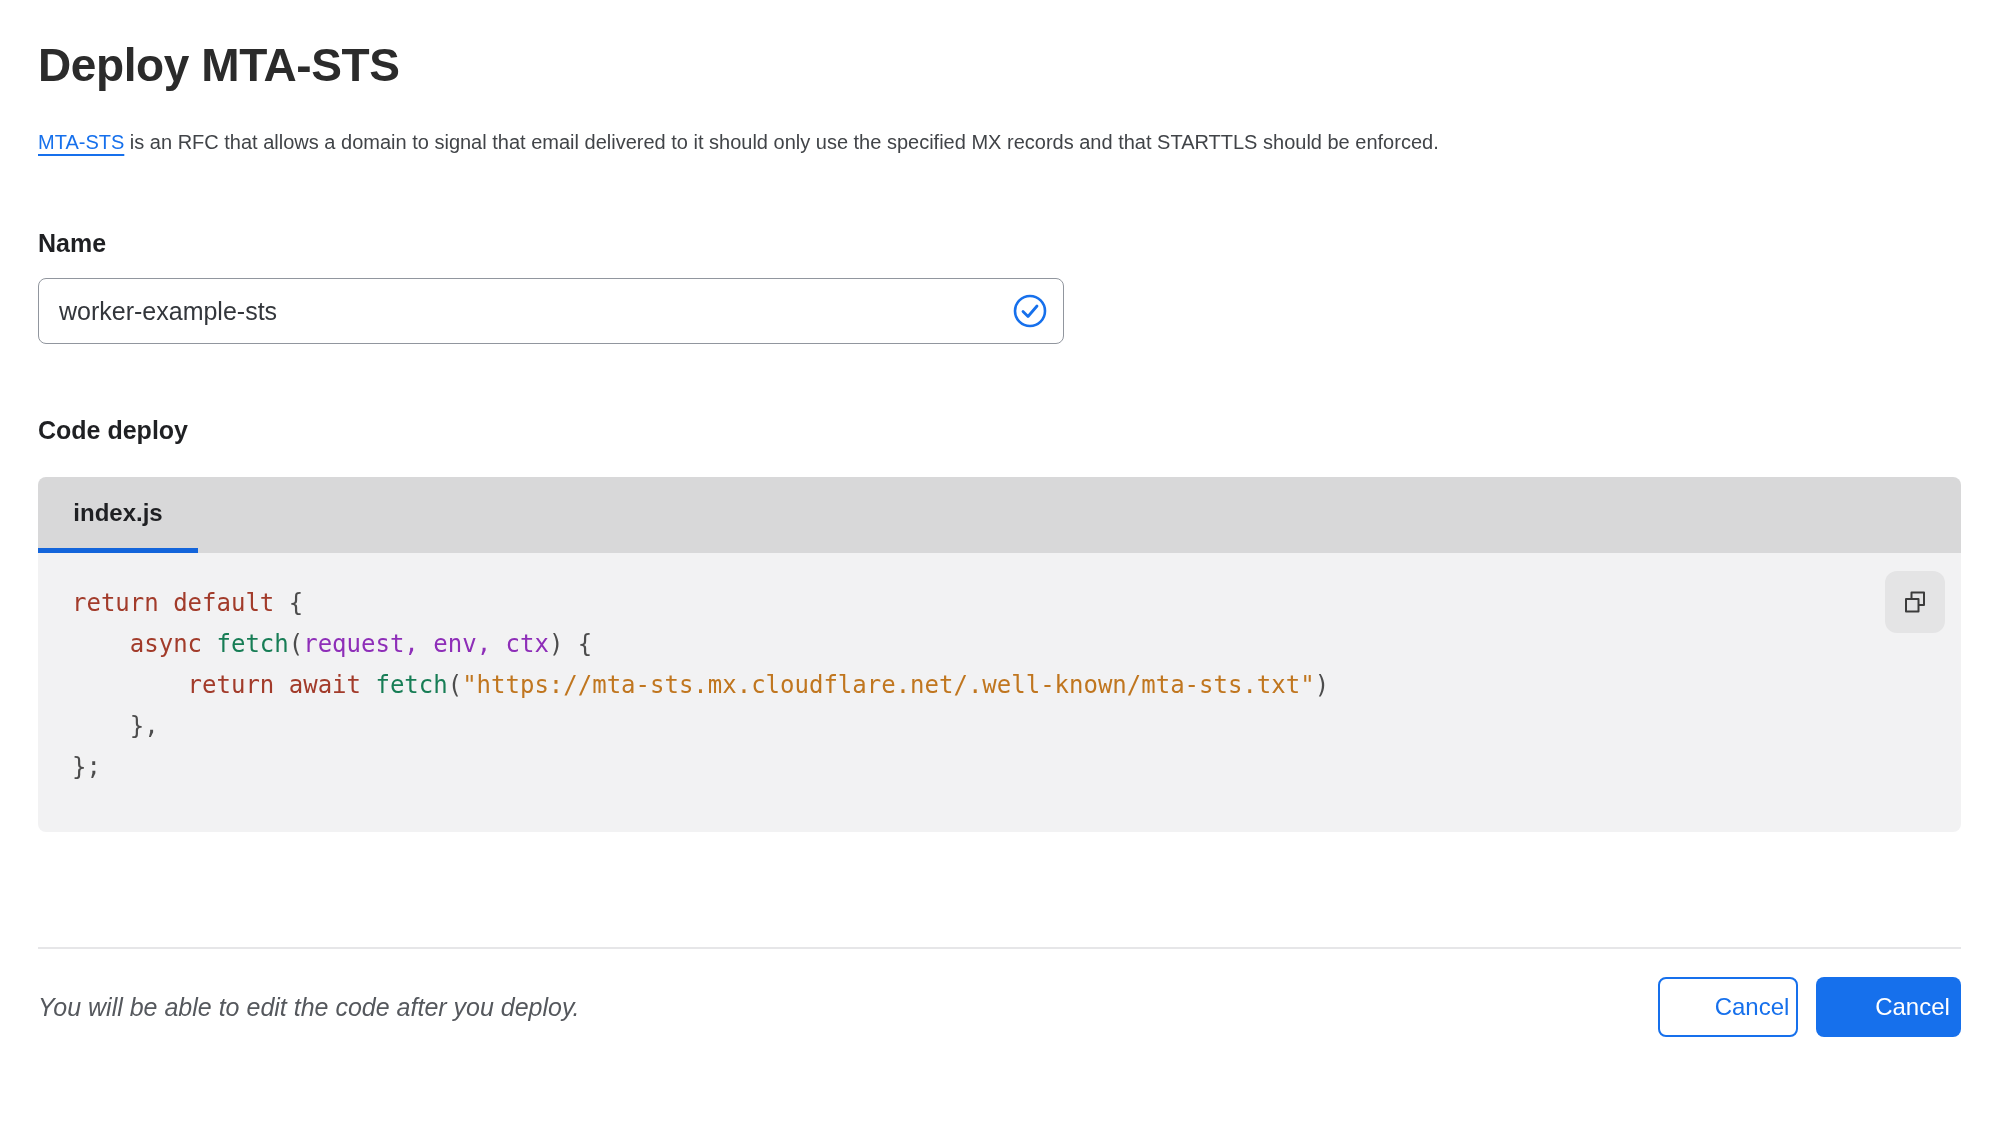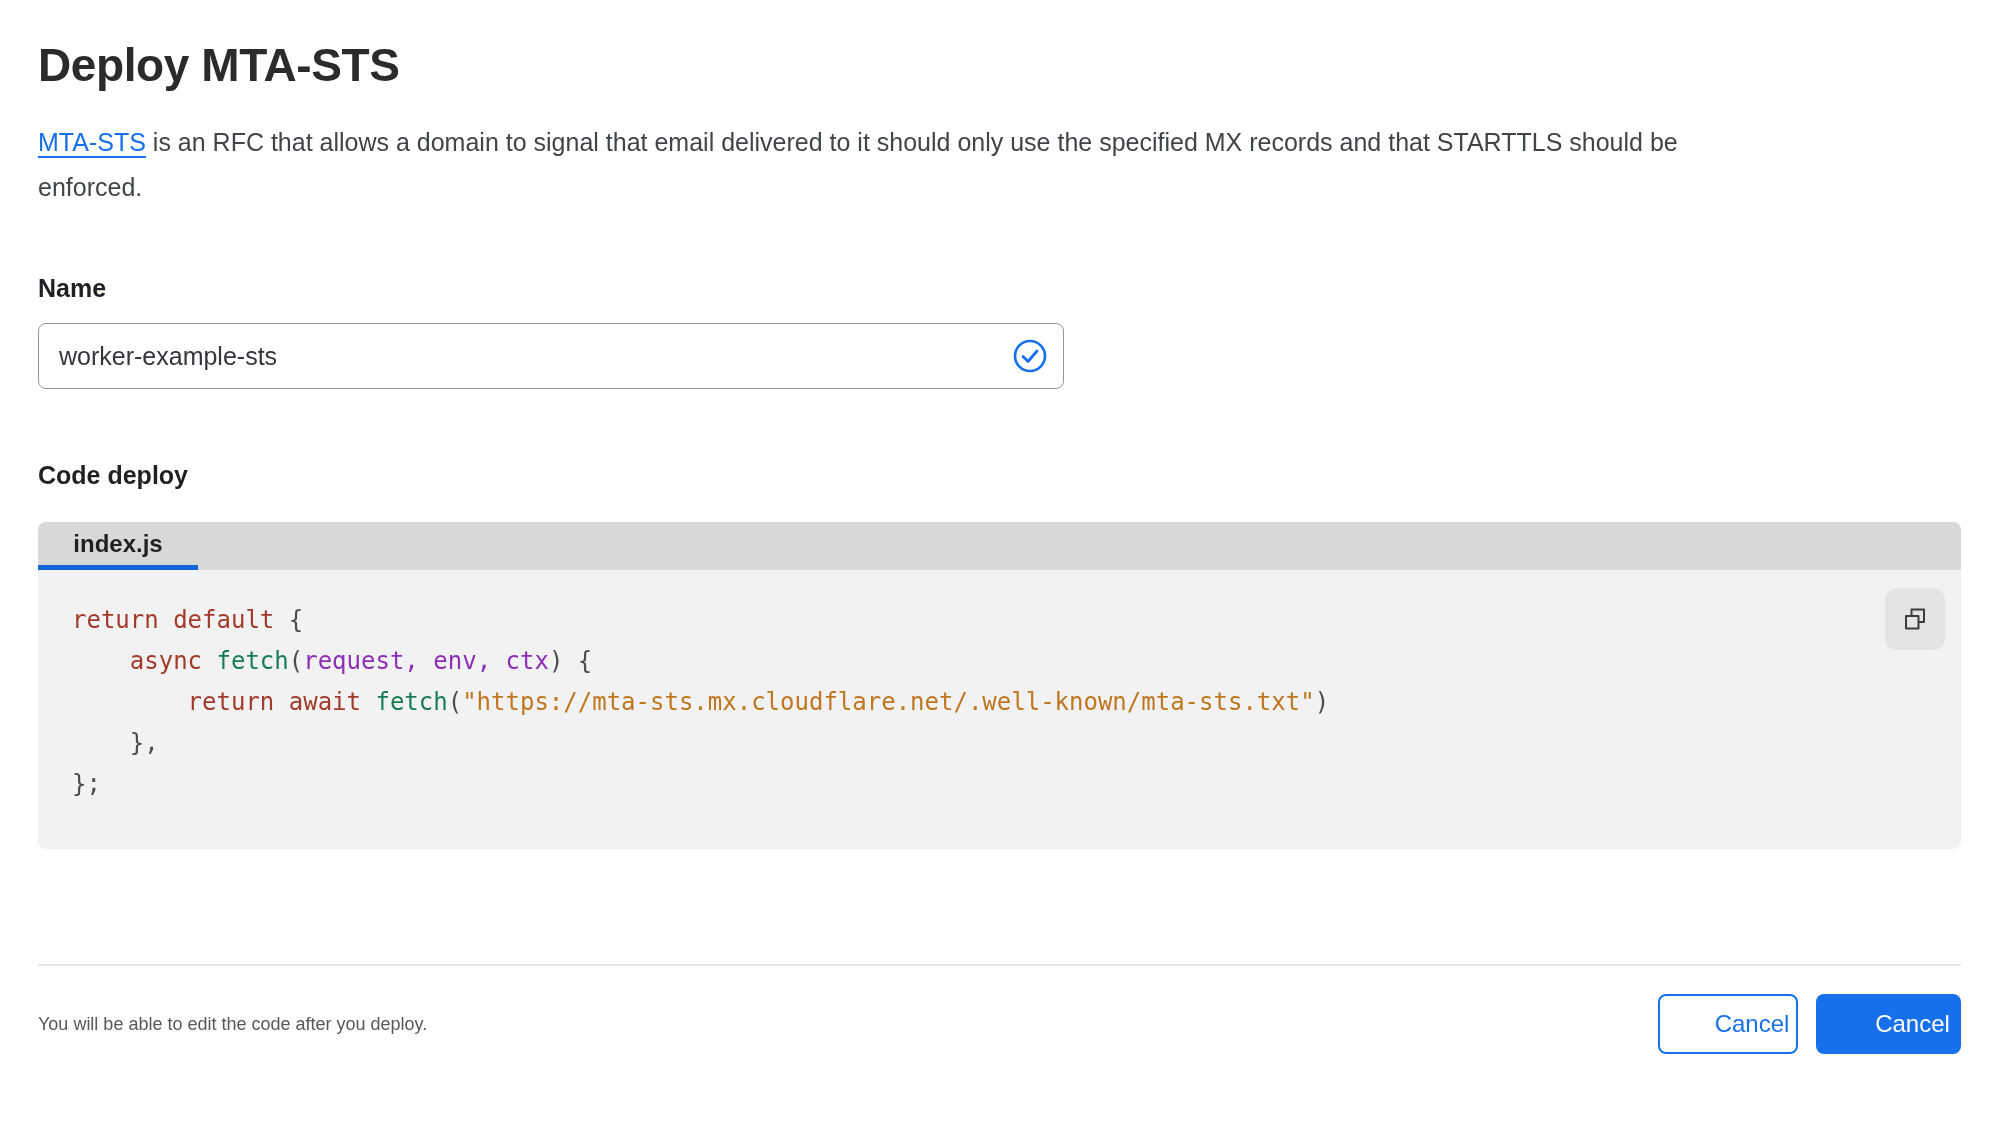--- a/index.html
+++ b/index.html
@@ -12,21 +12,21 @@
   }
   .content { padding: 38px 38px 0 38px; }
 
   .page-title {
     font-size: 46px; font-weight: 700; color: #2b2b2b;
     letter-spacing: -0.4px;
   }
 
   .description {
     margin-top: 28px;
-    font-size: 25px; line-height: 45px; color: #414448;
+    font-size: 20px; line-height: 45px; color: #414448;
     max-width: 1680px;
   }
   .description a, .link {
     color: var(--accent, #1670ec);
     text-decoration: underline;
     text-underline-offset: 5px;
     cursor: pointer;
   }
 
   .field-label {
@@ -47,21 +47,21 @@
     width: 36px; height: 36px; display: block;
   }
 
   .section-label {
     margin-top: 72px;
     font-size: 25px; font-weight: 700; color: #1f2023;
   }
 
   .code-block { margin-top: 32px; width: 1923px; }
   .tab-bar {
-    height: 48px; background: #d8d8d9;
+    height: 76px; background: #d8d8d9;
     border-radius: 8px 8px 0 0;
     display: flex; align-items: stretch;
   }
   .tab {
     width: 160px;
     display: flex; align-items: center; justify-content: center;
     font-size: 24px; font-weight: 700; color: #1f2023;
     border-bottom: 5px solid var(--tab-underline, #1465db);
     cursor: pointer;
   }
@@ -96,21 +96,21 @@
   .divider {
     margin-top: 115px;
     border: none; border-top: 2px solid #e6e6e8;
     width: 1923px;
   }
 
   .footer {
     margin-top: 28px; width: 1923px;
     display: flex; align-items: center; justify-content: space-between;
   }
-  .footer-note { font-size: 18px; color: #55585d; }
+  .footer-note { font-size: 25px; color: #55585d; font-style: italic; }
   .footer-actions { display: flex; gap: 18px; }
   .btn {
     height: 60px; border-radius: 8px;
     font-family: "Liberation Sans", sans-serif;
     font-size: 24px; cursor: pointer;
     display: flex; align-items: center; justify-content: center; padding-left: 48px;
   }
   .btn-secondary {
     width: 140px; background: #ffffff;
     border: 2px solid var(--accent, #1670ec);

